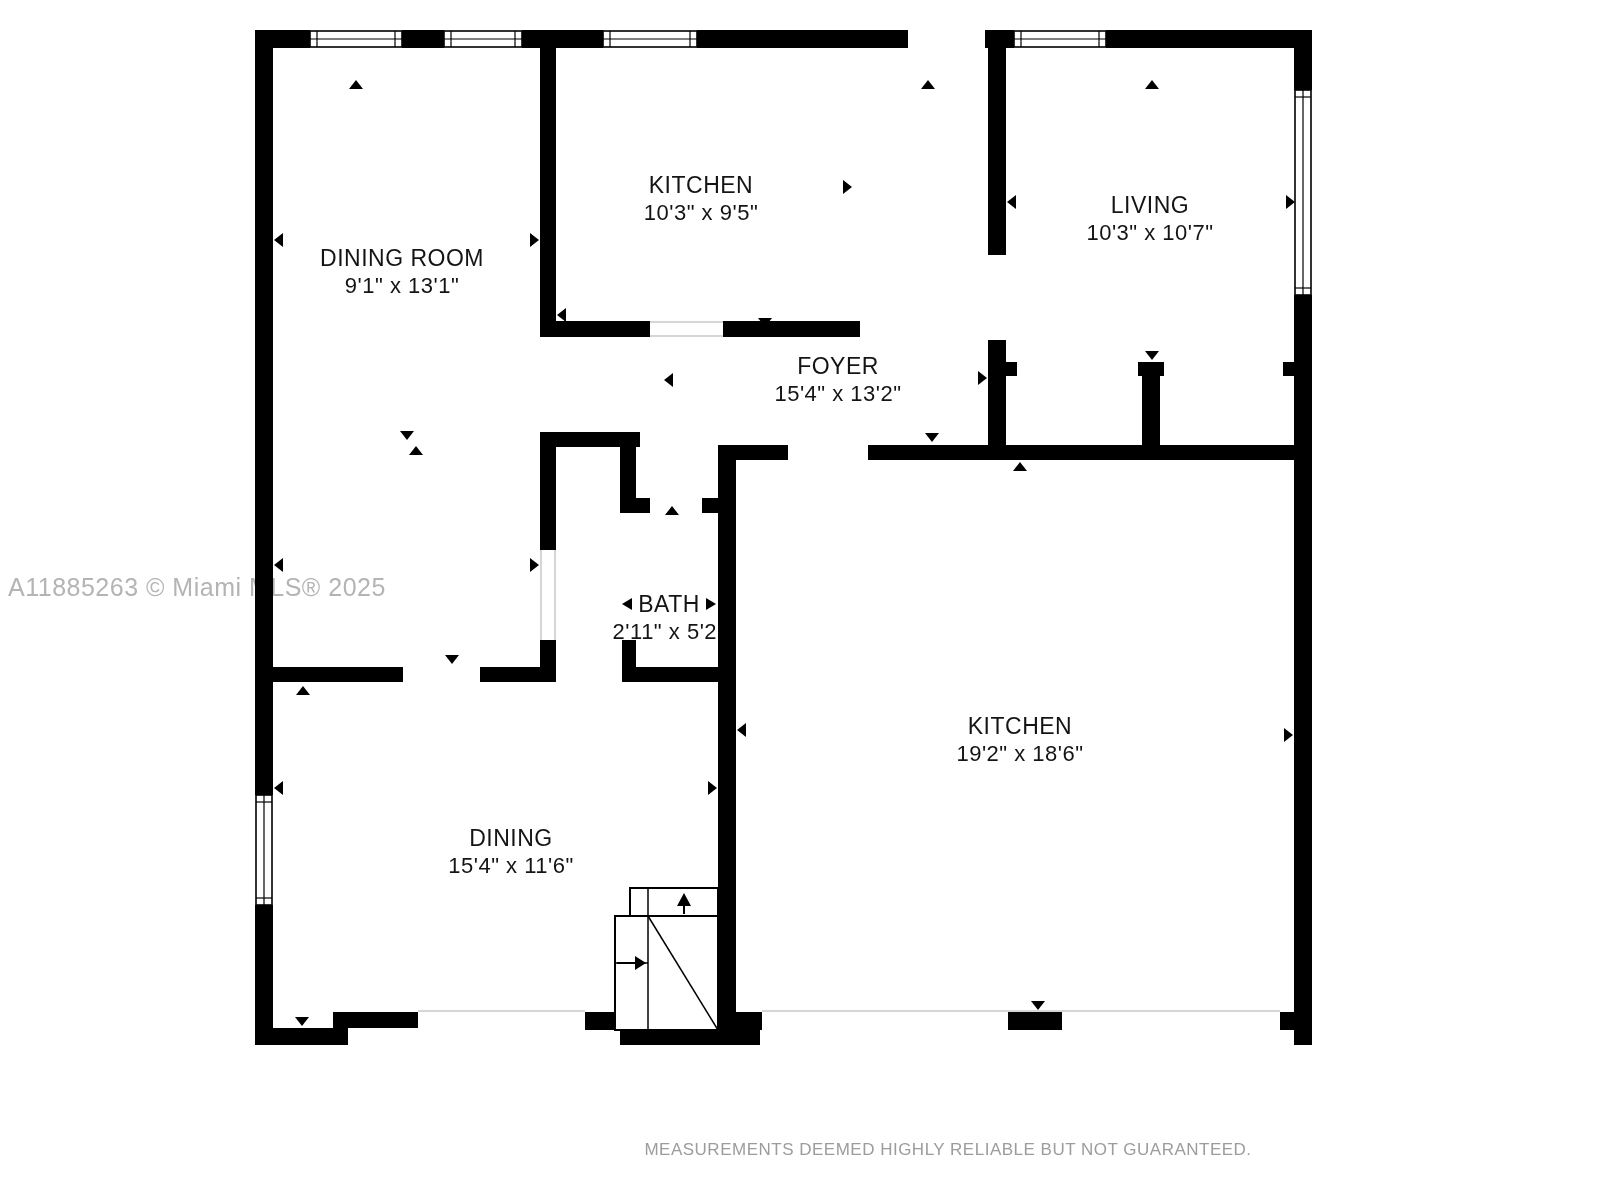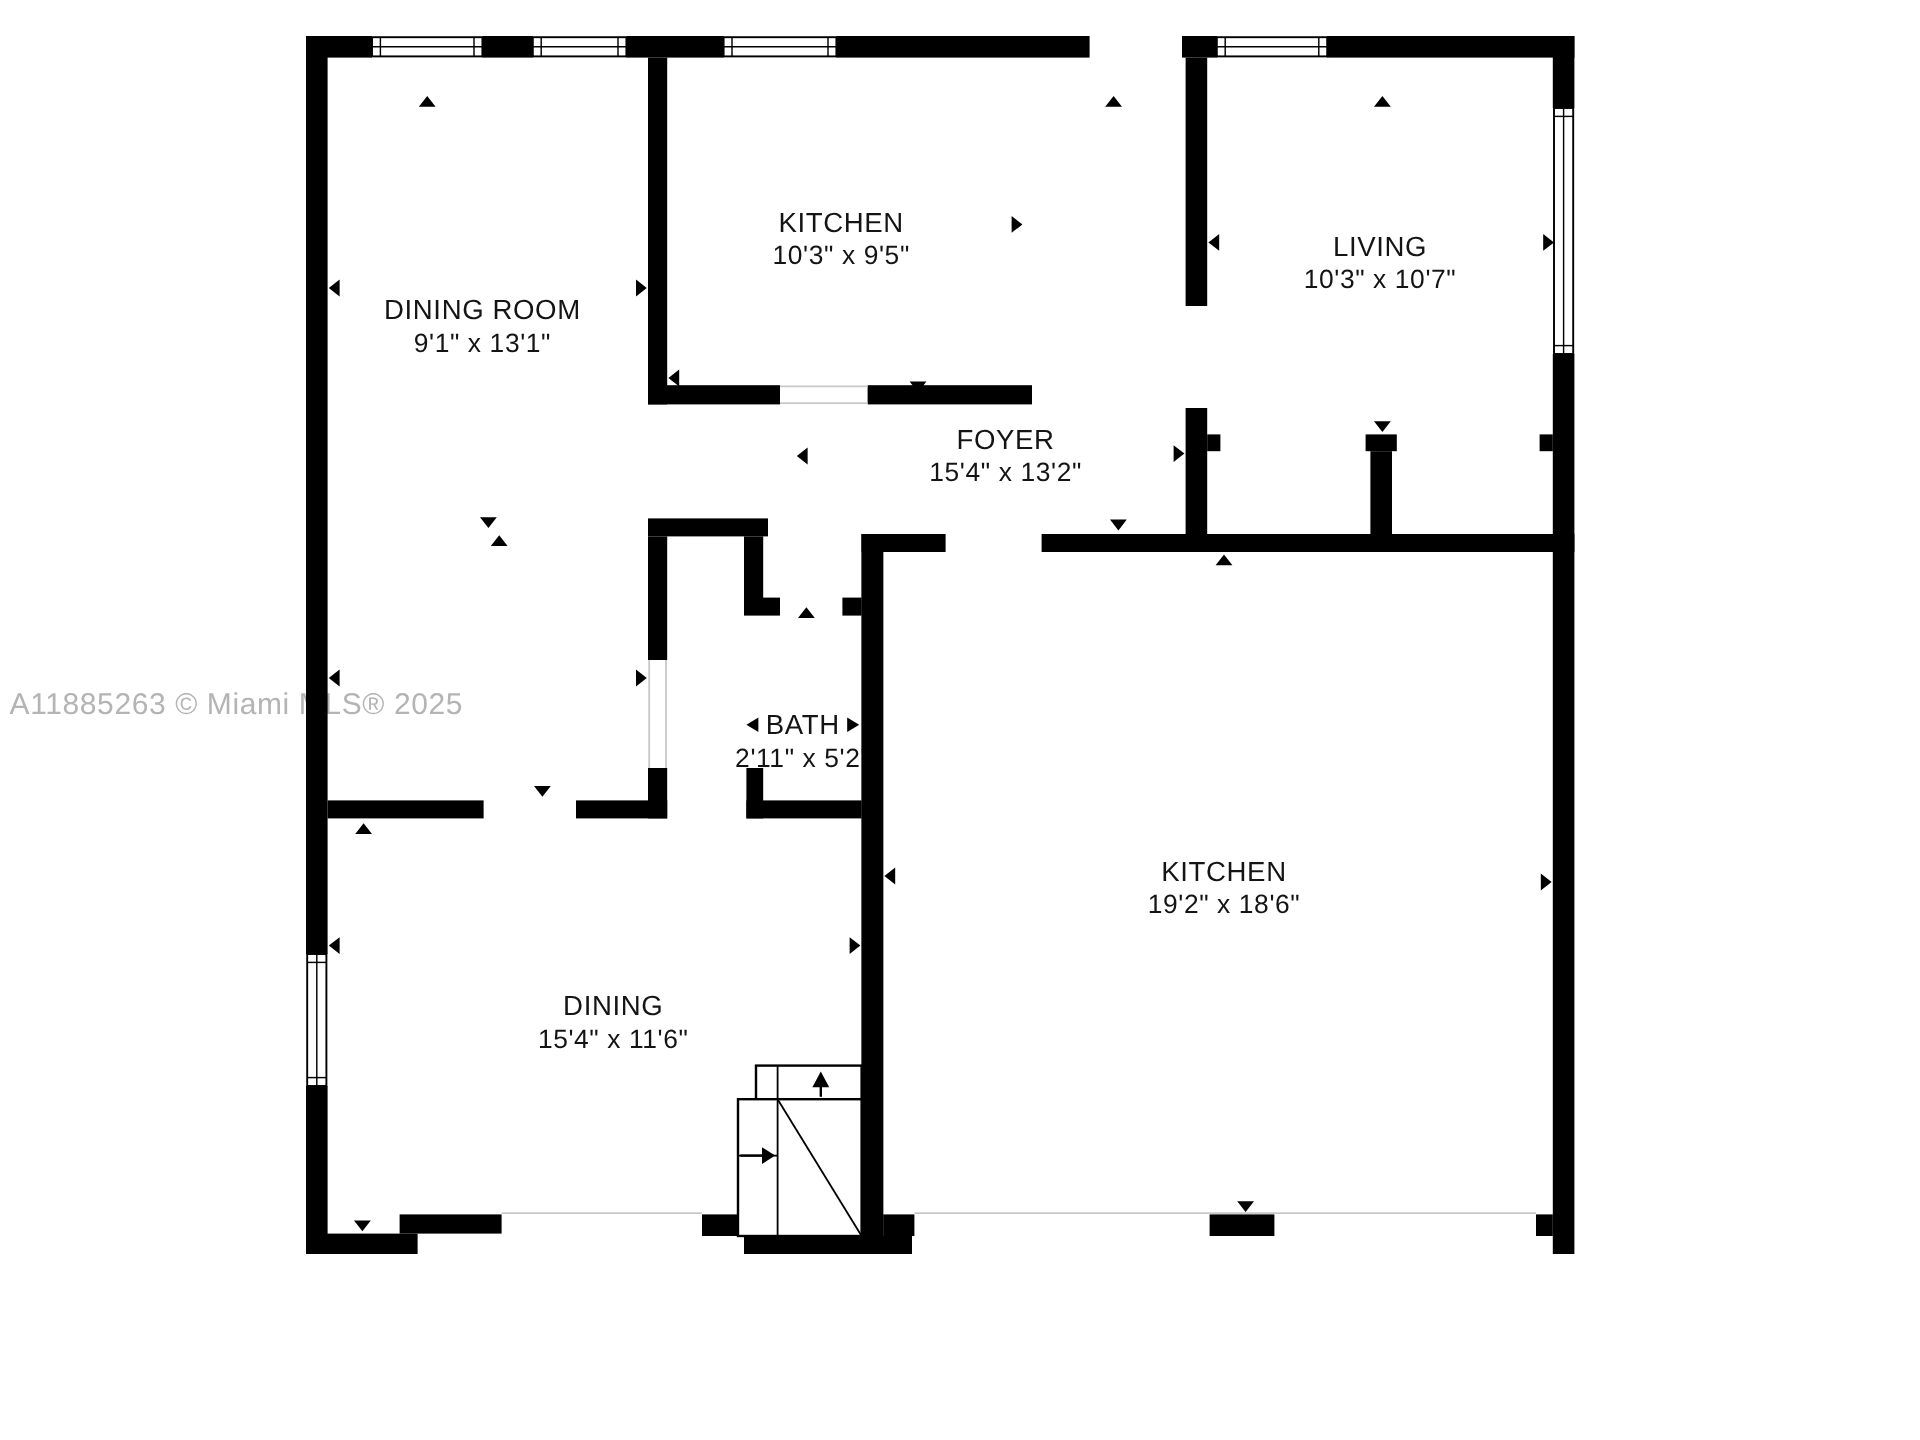--- a/index.html
+++ b/index.html
@@ -201,13 +201,14 @@
     <div class="room-name">KITCHEN</div>
     <div class="room-dims">19'2" x 18'6"</div>
   </div>
   <div class="room-label" style="left:511px;top:852px">
     <div class="room-name">DINING</div>
     <div class="room-dims">15'4" x 11'6"</div>
   </div>
 
   <div class="wall-overlay"></div>
 
+  <div class="disclaimer">MEASUREMENTS DEEMED HIGHLY RELIABLE BUT NOT GUARANTEED.</div>
 </div>
 
 </body></html>

